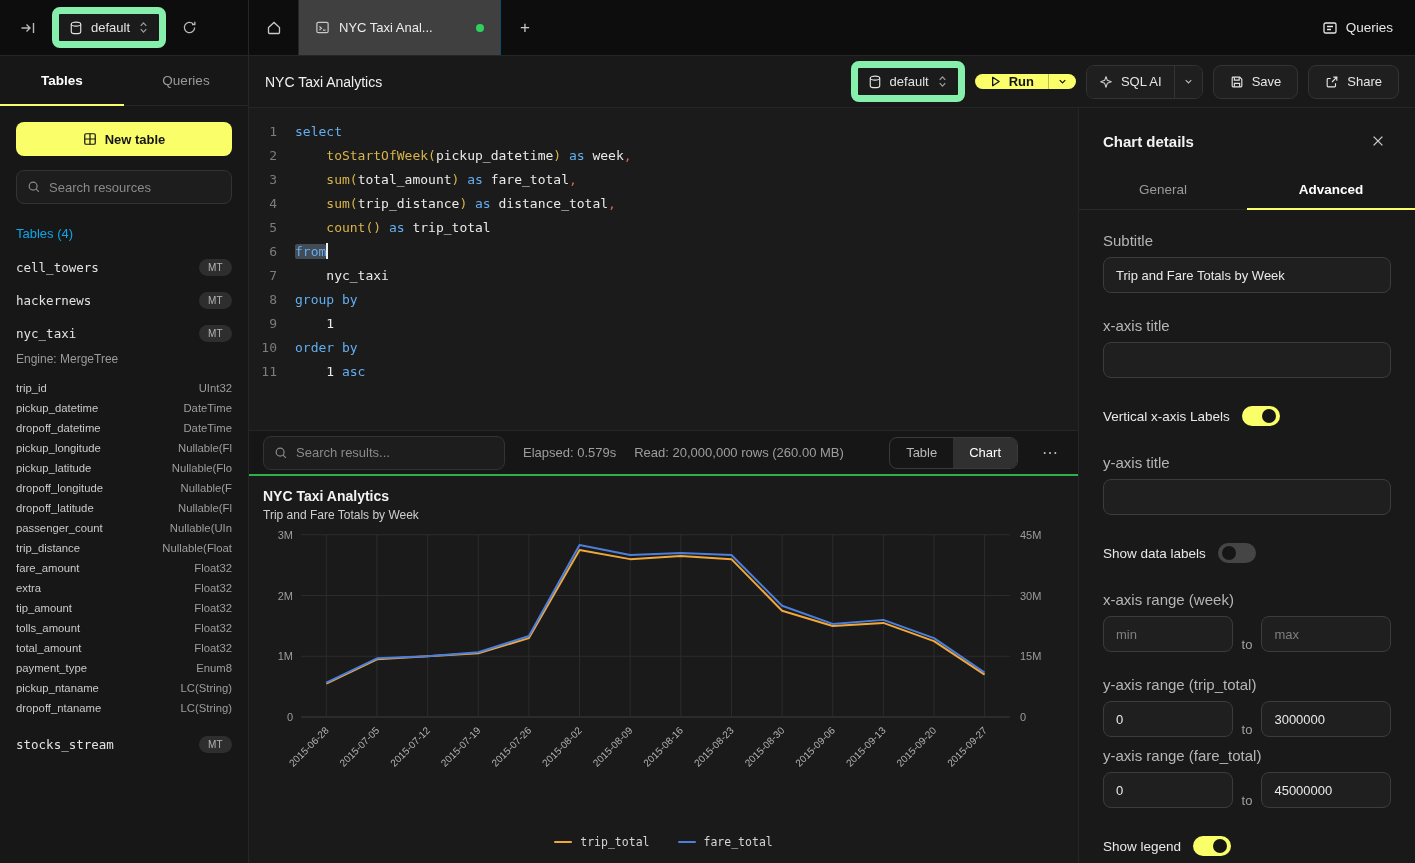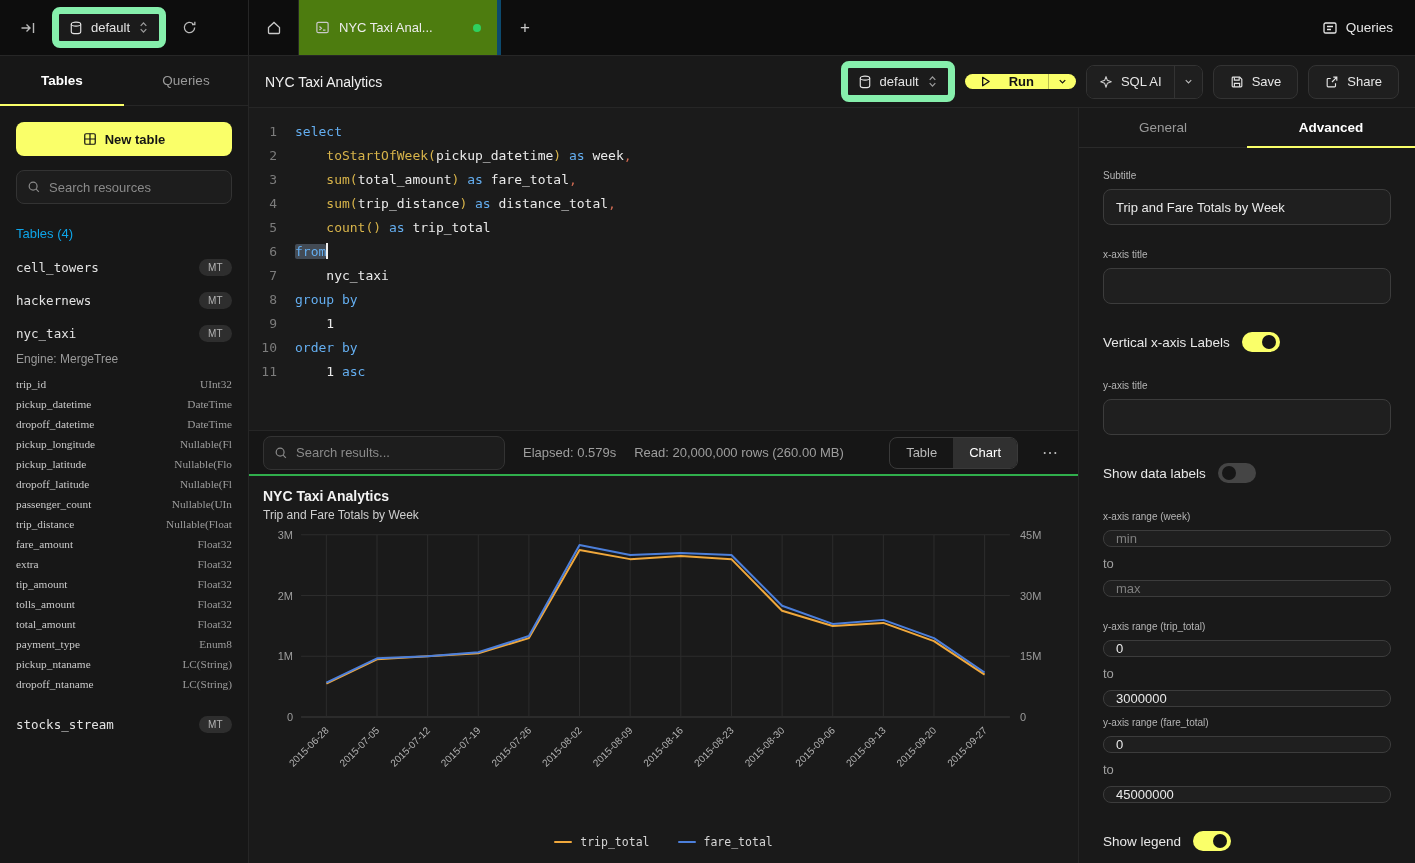--- a/index.html
+++ b/index.html
@@ -13,21 +13,21 @@
   .topbar-left { width:249px; flex:none; display:flex; align-items:center; gap:10px;
     padding:0 14px; border-right:1px solid #262626; }
   .icon-btn { background:none; border:none; color:#b9b9b9; cursor:pointer; display:flex;
     align-items:center; justify-content:center; padding:6px; border-radius:6px; }
   .db-pill { display:flex; align-items:center; gap:8px; background:#1b1b1b; border:7px solid #86efac;
     border-radius:8px; padding:6px 10px; color:#e4e4e4; cursor:pointer; font-size:13px; }
   .tabstrip { display:flex; align-items:stretch; flex:1; }
   .home-btn { width:50px; display:flex; align-items:center; justify-content:center;
     border-right:1px solid #262626; color:#c9c9c9; cursor:pointer; }
   .qtab { display:flex; align-items:center; gap:9px; padding:0 16px; width:202px;
-    background:#4d7c0f; border-right:4px solid #0c4a6e; cursor:pointer; }
+    background:#404040; border-right:1px solid #0c4a6e; cursor:pointer; }
   .qtab-title { color:#ececec; font-size:13px; white-space:nowrap; overflow:hidden; flex:1; }
   .status-dot { width:8px; height:8px; border-radius:50%; background:#2fd05f; flex:none; }
   .newtab-btn { width:48px; display:flex; align-items:center; justify-content:center;
     color:#c9c9c9; cursor:pointer; font-size:17px; }
   .topbar-right { display:flex; align-items:center; padding:0 22px; gap:8px; }
   .queries-link { display:flex; align-items:center; gap:8px; color:#e6e6e6; cursor:pointer; font-size:13.5px; }
 
   
   .body { flex:1; display:flex; min-height:0; }
 
@@ -50,36 +50,36 @@
   .search-box input::placeholder { color:#8a8a8a; }
   .tables-header { color:#0ea5e9; font-size:13px; padding:8px 16px 10px; }
   .tables-list { flex:1; overflow:hidden; }
   .table-row { display:flex; align-items:center; justify-content:space-between;
     padding:0 16px; height:33px; cursor:pointer; }
   .table-name { font-family:"DejaVu Sans Mono",monospace; font-size:12.5px; color:#e2e2e2; }
   .mt-badge { background:#2e2e2e; color:#b3b3b3; font-size:10px; border-radius:10px;
     padding:3px 9px; letter-spacing:.3px; }
   .engine-line { color:#9a9a9a; font-size:12px; padding:2px 16px 8px; }
   .col-row { display:flex; justify-content:space-between; padding:0 16px; height:20px;
-    align-items:center; font-family:Liberation Serif, serif; font-size:11.3px; cursor:default; }
+    align-items:flex-end; font-family:Liberation Sans, sans-serif; font-size:11.3px; cursor:default; }
   .col-name { color:#c9c9c9; } .col-type { color:#9d9d9d; }
   .table-row.spaced { margin-top:14px; }
 
   
   .main { flex:1; display:flex; flex-direction:column; min-width:0; }
   .main-header { height:52px; flex:none; background:#191919; border-bottom:1px solid #262626;
     display:flex; align-items:center; padding:0 16px; gap:10px; }
   .query-title { font-size:14px; font-weight:500; color:#f0f0f0; flex:1; }
   .hdr-right { display:flex; align-items:center; gap:10px; }
   .btn { display:flex; align-items:center; gap:8px; background:#1f1f1f; border:1px solid #333;
     border-radius:8px; height:34px; padding:0 16px; color:#e6e6e6; cursor:pointer; font-size:13px;
     font-family:"Liberation Sans",sans-serif; }
   .split { display:flex; align-items:stretch; border-radius:8px; overflow:hidden; }
   .run-btn { background:#FAFF69; color:#141414; font-weight:600; display:flex; align-items:center;
-    gap:17px; padding:0 14px; border:none; cursor:pointer; font-size:13px; font-family:"Liberation Sans",sans-serif;}
+    gap:7px; padding:0 14px; border:none; cursor:pointer; font-size:13px; font-family:"Liberation Sans",sans-serif;}
   .run-dd { background:#FAFF69; border:none; border-left:1px solid rgba(0,0,0,.25); color:#141414;
     padding:0 8px; cursor:pointer; display:flex; align-items:center; }
   .split.dark { border:1px solid #333; border-radius:8px; height:34px; }
   .split.dark .seg-main { background:#1f1f1f; border:none; color:#e6e6e6; display:flex; gap:8px;
     align-items:center; padding:0 12px; cursor:pointer; font-size:13px; font-family:"Liberation Sans",sans-serif;}
   .split.dark .seg-dd { background:#1f1f1f; border:none; border-left:1px solid #333; color:#bbb;
     padding:0 8px; cursor:pointer; display:flex; align-items:center; }
 
   .main-body { flex:1; display:flex; min-height:0; }
   .workspace { flex:1; display:flex; flex-direction:column; min-width:0; background:#1b1b1b; }
@@ -123,34 +123,34 @@
   .chart-panel { width:337px; flex:none; background:#191919; border-left:1px solid #262626;
     display:flex; flex-direction:column; overflow:hidden; }
   .panel-header { display:flex; align-items:center; justify-content:space-between; padding:20px 24px 16px; }
   .panel-title { font-size:15px; font-weight:700; color:#f2f2f2; }
   .panel-tabs { display:flex; border-bottom:1px solid #2a2a2a; height:40px; flex:none; }
   .panel-tab { flex:1; background:none; border:none; color:#9a9a9a; font-size:13.5px; cursor:pointer;
     position:relative; font-family:"Liberation Sans",sans-serif; }
   .panel-tab.active { color:#fff; font-weight:600; }
   .panel-tab.active::after { content:""; position:absolute; left:0; right:0; bottom:-1px; height:2px; background:#FAFF69; }
   .panel-body { padding:22px 24px; overflow:hidden; flex:1; }
-  .field-label { font-size:10px; color:#b5b5b5; margin-bottom:8px; }
+  .field-label { font-size:15px; color:#b5b5b5; margin-bottom:8px; }
   .text-input { width:100%; height:36px; background:#1f1f1f; border:1px solid #3c3c3c; border-radius:8px;
     color:#e9e9e9; font-size:13px; padding:0 12px; outline:none; font-family:"Liberation Sans",sans-serif; }
   .text-input::placeholder { color:#7f7f7f; }
   .gap24 { margin-top:24px; } .gap28 { margin-top:28px; } .gap8 { margin-top:10px; }
   .toggle-row { display:flex; align-items:center; gap:12px; }
   .toggle-label { font-size:13.5px; color:#e8e8e8; }
   .toggle { width:38px; height:20px; border-radius:10px; background:#454545; position:relative;
     cursor:pointer; flex:none; }
   .toggle::after { content:""; position:absolute; top:3px; left:4px; width:14px; height:14px;
     border-radius:50%; background:#161616; transition:left .1s; }
   .toggle.on { background:#FAFF69; }
   .toggle.on::after { left:20px; }
-  .range-row { display:flex; align-items:flex-start; gap:9px;flex-direction:column; }
+  .range-row { display:flex; align-items:flex-end; gap:9px; }
   .range-row .text-input { flex:1; min-width:0; }
   .to-label { color:#9f9f9f; font-size:13px; flex:none; }
 
   svg.ic { display:block; }
 </style>
 </head>
 <body>
 
 <div class="app">
 
@@ -275,20 +275,24 @@
             <span class="col-name">dropoff_datetime</span>
             <span class="col-type">DateTime</span>
           </div>
           <div class="col-row">
             <span class="col-name">pickup_longitude</span>
             <span class="col-type">Nullable(Fl</span>
           </div>
           <div class="col-row">
             <span class="col-name">pickup_latitude</span>
             <span class="col-type">Nullable(Flo</span>
+          </div>
+          <div class="col-row">
+            <span class="col-name">dropoff_longitude</span>
+            <span class="col-type">Nullable(F</span>
           </div>
           <div class="col-row">
             <span class="col-name">dropoff_latitude</span>
             <span class="col-type">Nullable(Fl</span>
           </div>
           <div class="col-row">
             <span class="col-name">passenger_count</span>
             <span class="col-type">Nullable(UIn</span>
           </div>
           <div class="col-row">
@@ -535,20 +539,30 @@
                 </div>
                 <div class="legend-item">
                   <span class="legend-swatch" style="background: rgb(76, 127, 219);"></span>
                   <span class="legend-label">fare_total</span>
                 </div>
               </div>
           </div>
         </div>
 
         <aside class="chart-panel">
+          <div class="panel-header">
+            <span class="panel-title">Chart details</span>
+            <button class="icon-btn">
+              <span>
+                <svg class="ic" width="14" height="14" viewBox="0 0 16 16" fill="none" stroke="#cfcfcf" stroke-width="1.5">
+                    <path d="m3 3 10 10M13 3 3 13"></path>
+                  </svg>
+              </span>
+            </button>
+          </div>
           <div class="panel-tabs">
             <button class="panel-tab">General</button>
             <button class="panel-tab active">Advanced</button>
           </div>
           <div class="panel-body">
             <div class="field-label">Subtitle</div>
             <input class="text-input" type="text" value="Trip and Fare Totals by Week" style="">
 
             <div class="field-label gap24">x-axis title</div>
             <input class="text-input" type="text" value="" style="">

